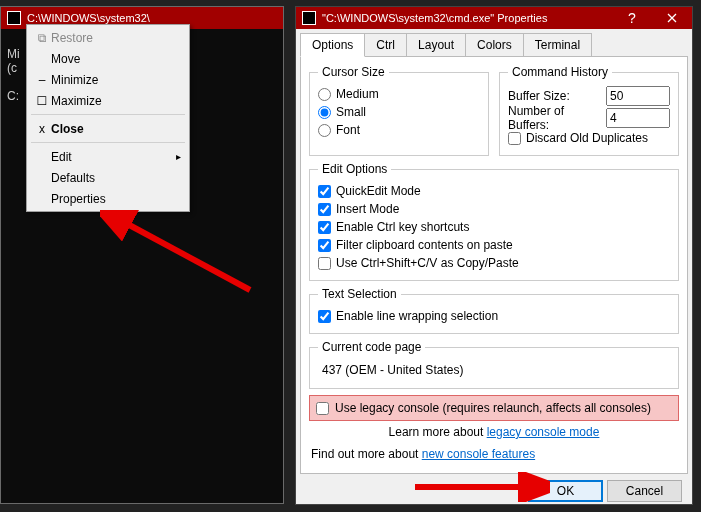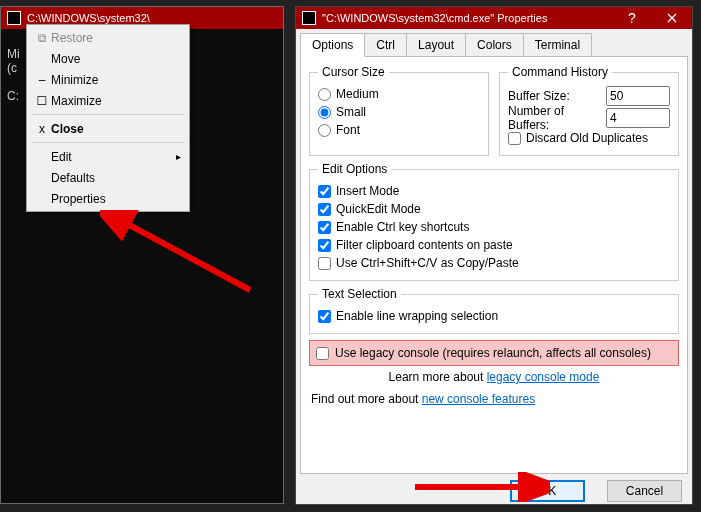--- a/index.html
+++ b/index.html
@@ -46,21 +46,21 @@
   .hist-row input[type=number] { width: 64px; font-size: 12px; padding: 1px 2px; }
   .check-row input[type=checkbox] { width: 13px; height: 13px; }
 
   .codepage { padding: 3px 4px; }
 
   .legacy-box { border: 1px solid #d66; background: #f7c6c6; padding: 5px 6px; margin-top: 2px; display: flex; align-items: center; gap: 6px; }
   .learnmore { text-align: center; margin: 4px 0 8px 0; }
   .learnmore a, .findout a { color: #0066cc; text-decoration: underline; cursor: pointer; text-align: right; }
   .findout { padding-left: 2px; }
 
-  .dlg-buttons { display: flex; justify-content: flex-end; gap: 22px; padding: 6px 10px; }
+  .dlg-buttons { display: flex; justify-content: flex-end; gap: 4px; padding: 6px 10px; }
   .btn { width: 75px; height: 22px; font-size: 12px; background: #e1e1e1; border: 1px solid #adadad; cursor: default; }
   .btn.primary { border: 2px solid #0078d7; background: #e5f1fb; }
 
   
   .arrow-svg { position: absolute; pointer-events: none; }
 </style>
 </head>
 <body>
 
 <div class="cmd-window">
@@ -167,25 +167,25 @@
             <input type="checkbox" style="">
             <span>Discard Old Duplicates</span>
           </label>
       </fieldset>
     </div>
 
     <fieldset>
       <legend>Edit Options</legend>
       <label class="check-row">
           <input type="checkbox" checked="" style="">
+          <span>QuickEdit Mode</span>
+        </label>
+      <label class="check-row">
+          <input type="checkbox" checked="" style="">
           <span>Insert Mode</span>
-        </label>
-      <label class="check-row">
-          <input type="checkbox" checked="" style="">
-          <span>QuickEdit Mode</span>
         </label>
       <label class="check-row">
           <input type="checkbox" checked="" style="">
           <span>Enable Ctrl key shortcuts</span>
         </label>
       <label class="check-row">
           <input type="checkbox" checked="" style="">
           <span>Filter clipboard contents on paste</span>
         </label>
       <label class="check-row">
@@ -195,20 +195,24 @@
     </fieldset>
 
     <fieldset>
       <legend>Text Selection</legend>
       <label class="check-row">
           <input type="checkbox" checked="" style="">
           <span>Enable line wrapping selection</span>
         </label>
     </fieldset>
 
+    <fieldset>
+      <legend>Current code page</legend>
+      <div class="codepage">437   (OEM - United States)</div>
+    </fieldset>
 
     <div class="legacy-box">
       <input type="checkbox" style="">
       <span>Use legacy console (requires relaunch, affects all consoles)</span>
     </div>
     <div class="learnmore">
       <span>Learn more about </span><a>legacy console mode</a>
     </div>
     <div class="findout">
       <span>Find out more about </span><a>new console features</a>

